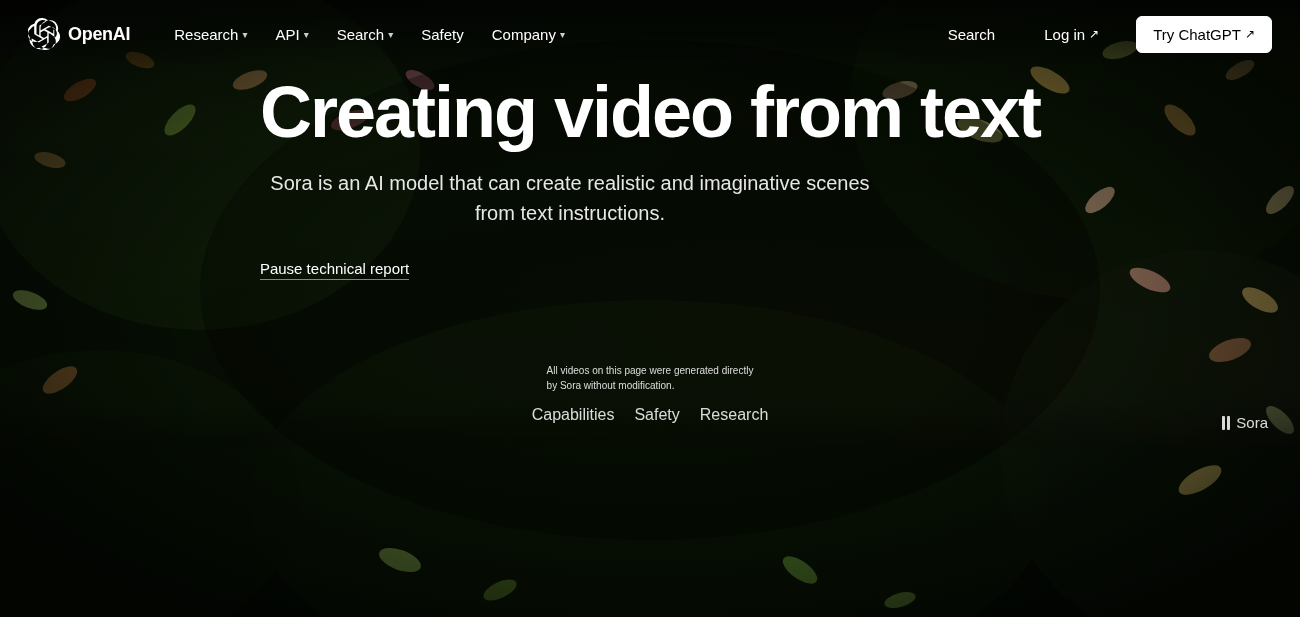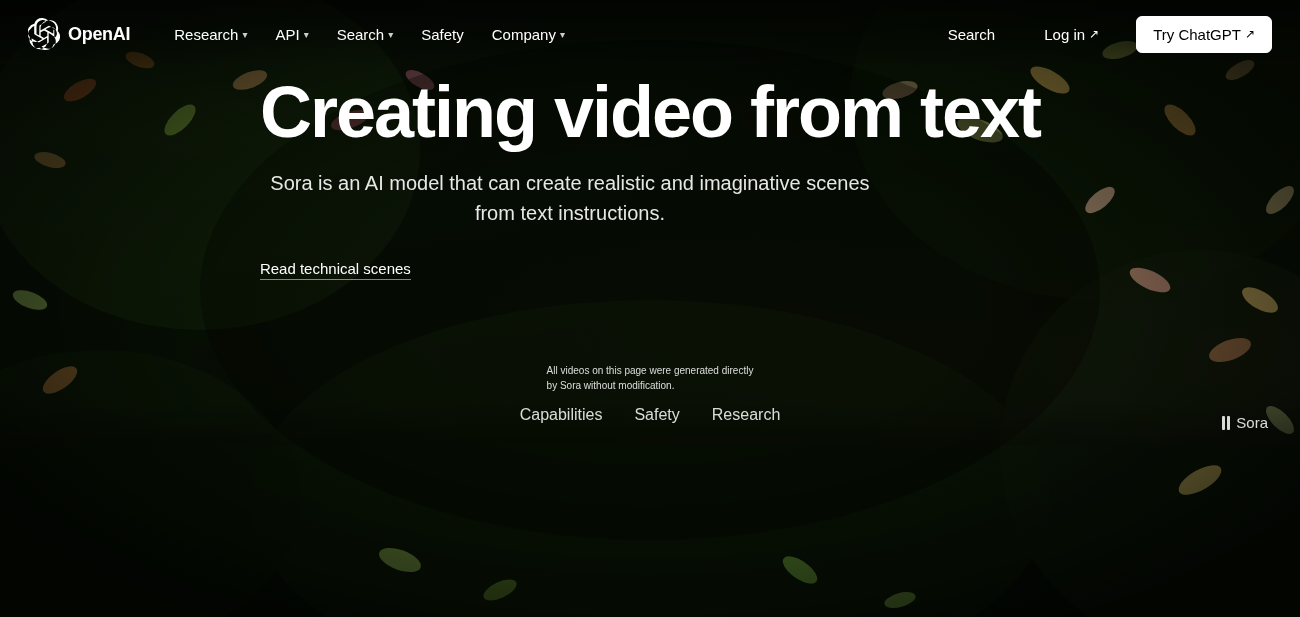--- a/index.html
+++ b/index.html
@@ -227,21 +227,21 @@
       text-align: left;
       line-height: 1.5;
       margin-right: auto;
       margin-left: auto;
       flex: 1;
     }
 
     .bottom-tabs {
       display: flex;
       align-items: flex-start;
-      gap: 32px;
+      gap: 20px;
       position: absolute;
       left: 50%;
       transform: translateX(-50%);
       bottom: 14px;
     }
 
     .bottom-tab {
       color: rgba(255,255,255,0.85);
       font-size: 16px;
       font-weight: 400;
@@ -393,21 +393,21 @@
       <a href="#" class="nav-try">
         <span>Try ChatGPT</span>
         <span class="arrow-icon">↗</span>
       </a>
     </div>
   </nav>
 
   <div class="hero-content">
     <h1 class="hero-title">Creating video from text</h1>
     <p class="hero-subtitle">Sora is an AI model that can create realistic and imaginative scenes from text instructions.</p>
-    <a href="#" class="hero-cta">Read technical scenes</a>
+    <a href="#" class="hero-cta">Pause technical report</a>
   </div>
 
   <div class="hero-note-area">
     <div class="hero-note">
       <span>All videos on this page were generated directly</span><br>
       <span>by Sora without modification.</span>
     </div>
   </div>
 
   <div class="hero-bottom">

